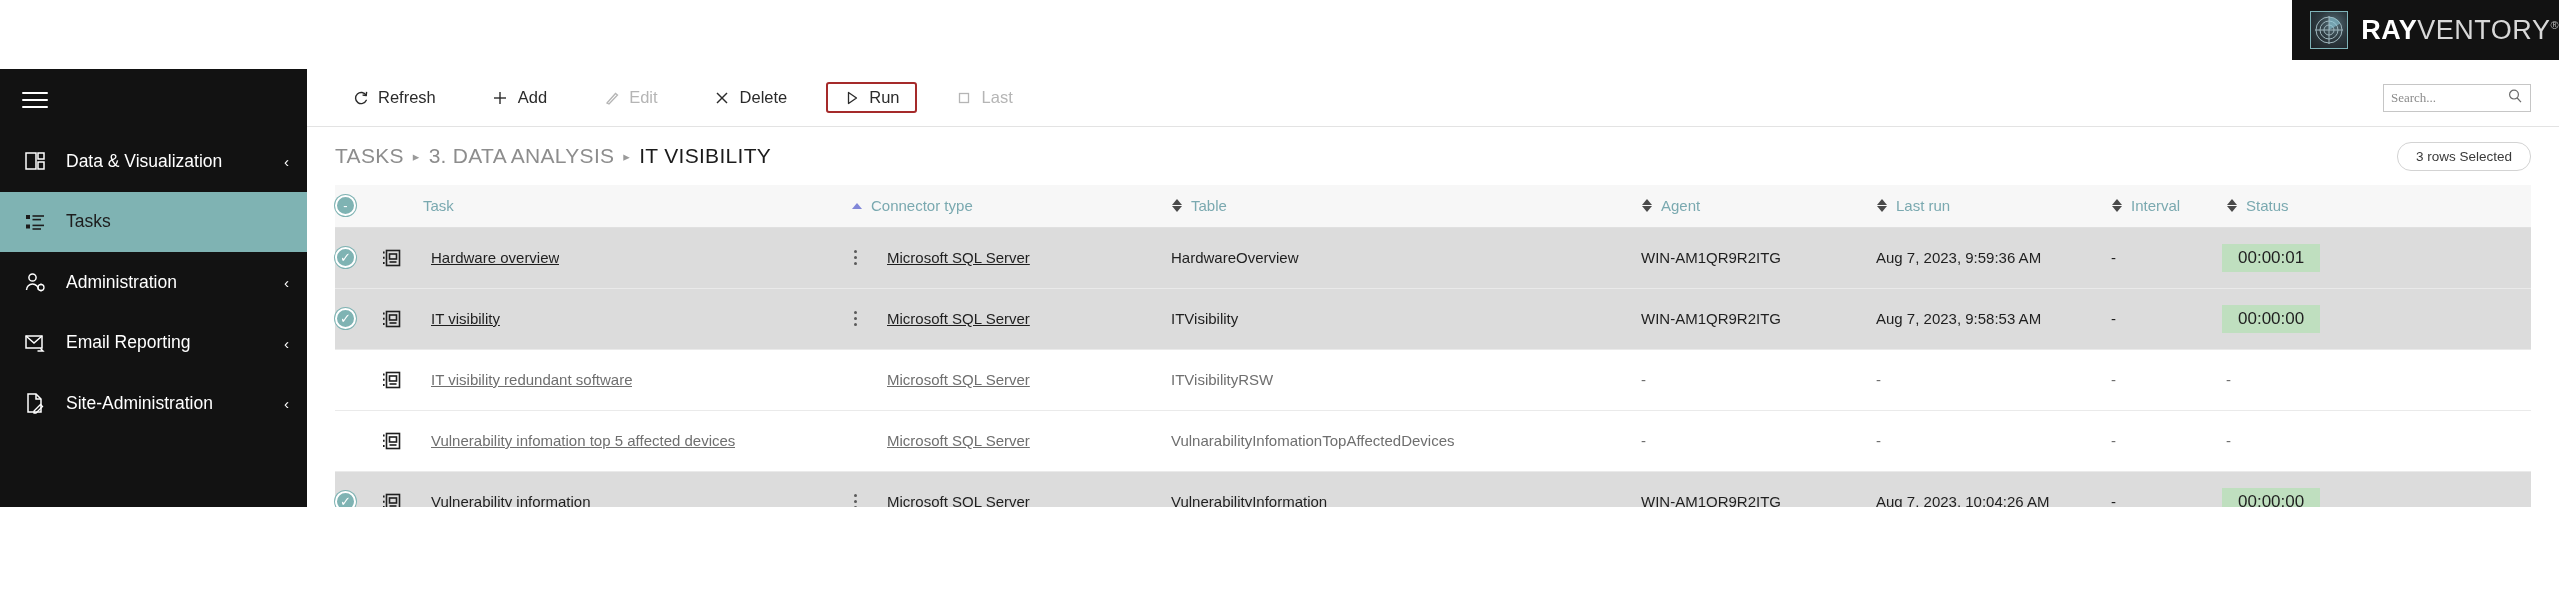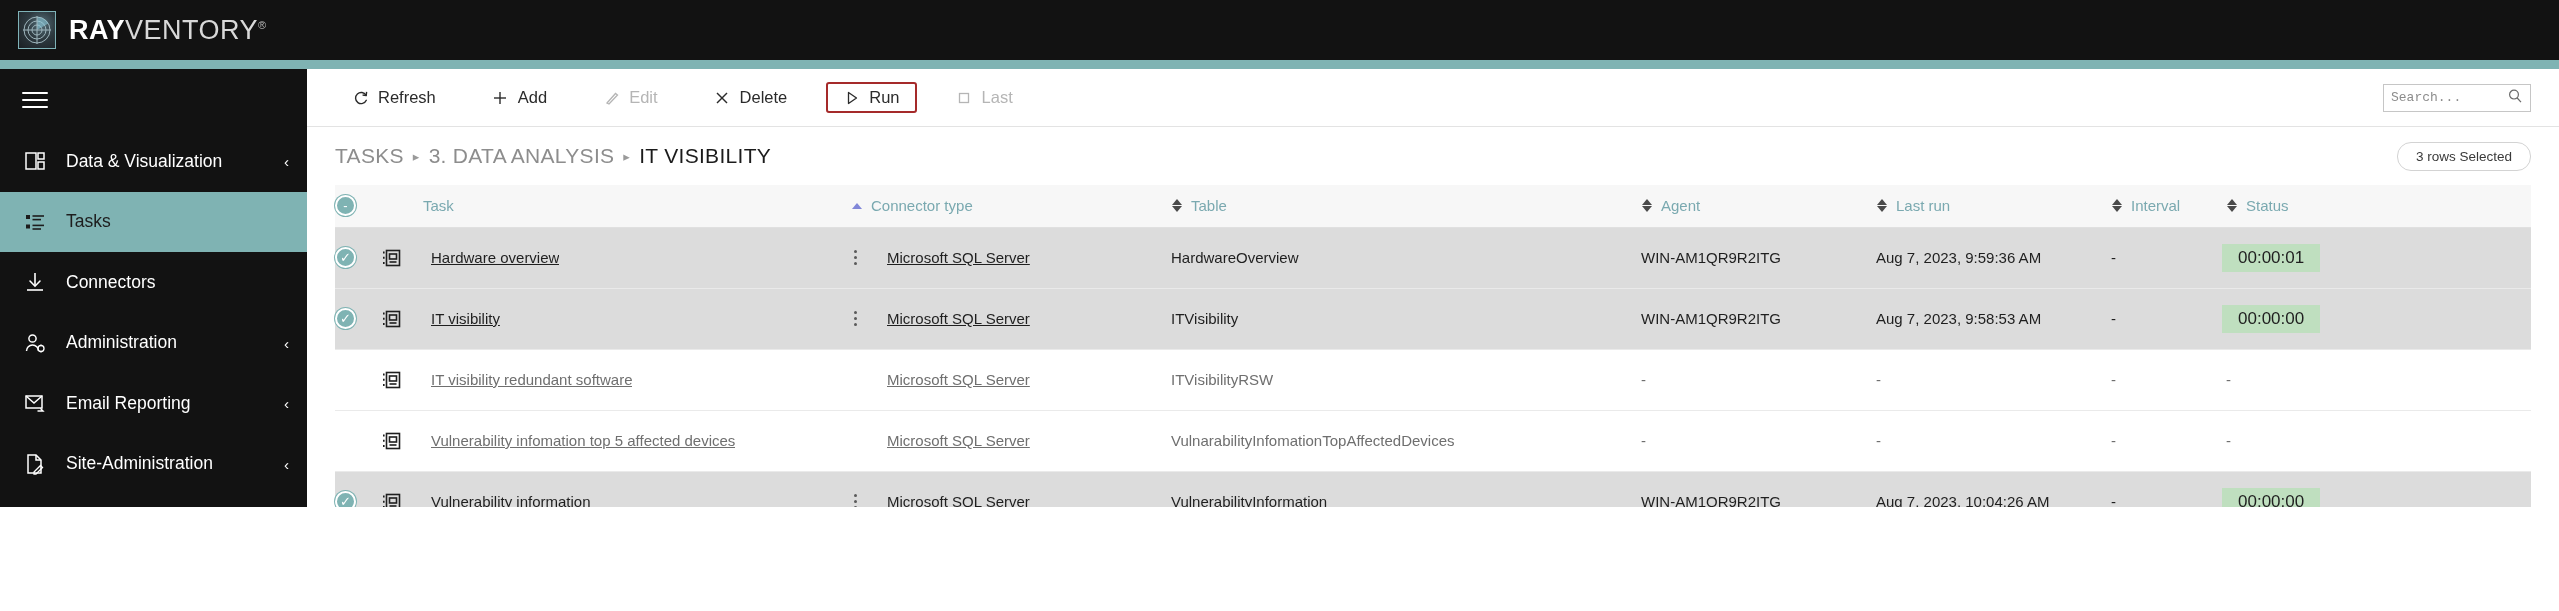--- a/index.html
+++ b/index.html
@@ -2,21 +2,21 @@
 <html><head>
 <meta charset="utf-8">
 <style>
   * { box-sizing: border-box; margin: 0; padding: 0; }
   html, body {
     width: 2559px; height: 611px;
     background: #ffffff;
     font-family: "Liberation Sans", sans-serif;
     overflow: hidden;
   }
-  .app { position: relative; width: 2559px; height: 507px; display: flex; flex-direction: column; }
+  .app { position: relative; width: 2559px; height: 507px; display: flex; flex-direction: column; align-items: flex-end; }
 
   
   .topbar {
     height: 60px; background: #121212; flex: 0 0 60px;
     display: flex; align-items: center; justify-content: space-between;
     position: relative; z-index: 5;
   }
   .brand { display: flex; align-items: center; padding-left: 18px; gap: 13px; }
   .brand-logo {
     width: 38px; height: 38px;
@@ -89,21 +89,21 @@
   .tbtn .tico { width: 17px; height: 17px; display: flex; align-items: center; justify-content: center; }
   .tbtn.disabled { color: #b5b5b5; cursor: default; }
   .tbtn.highlight { border-color: #a52a2a; border-width: 2px; padding: 5px 15px; }
 
   .searchbox {
     width: 148px; height: 28px; border: 1px solid #c6c6c6; background: #ffffff;
     display: flex; align-items: center; padding: 0 7px; gap: 4px;
   }
   .searchbox input {
     border: none; outline: none; flex: 1 1 auto; font-size: 13px;
-    font-family: Liberation Mono, monospace; color: #555; min-width: 0; background: transparent;
+    font-family: Liberation Serif, serif; color: #555; min-width: 0; background: transparent;
   }
   .searchbox input::placeholder { color: #8c8c8c; }
 
   .crumbrow {
     height: 58px; flex: 0 0 58px; display: flex; align-items: center; justify-content: space-between;
     padding: 0 28px 0 28px; background: #ffffff;
   }
   .crumb { display: flex; align-items: center; gap: 9px; font-size: 21px; letter-spacing: .3px; }
   .crumb .c-dim { color: #8d8d8d; }
   .crumb .c-cur { color: #1b1b1b; }
@@ -216,30 +216,20 @@
               <line x1="9.5" y1="6" x2="21" y2="6" stroke="#1d1d1d" stroke-width="1.6"></line>
               <line x1="9.5" y1="9.6" x2="18" y2="9.6" stroke="#1d1d1d" stroke-width="1.6"></line>
               <line x1="9.5" y1="15.4" x2="21" y2="15.4" stroke="#1d1d1d" stroke-width="1.6"></line>
               <line x1="9.5" y1="19" x2="18" y2="19" stroke="#1d1d1d" stroke-width="1.6"></line>
             </svg>
         </span>
         <span class="nlabel">Tasks</span>
       </div>
 
 
-      <div class="navitem">
-        <span class="nicon">
-          <svg width="24" height="24" viewBox="0 0 24 24">
-              <line x1="12" y1="3" x2="12" y2="15.5" stroke="#fff" stroke-width="1.6"></line>
-              <path d="M7 11 L12 16.2 L17 11" fill="none" stroke="#fff" stroke-width="1.6" stroke-linecap="round"></path>
-              <line x1="4" y1="20" x2="20" y2="20" stroke="#fff" stroke-width="1.6"></line>
-            </svg>
-        </span>
-        <span class="nlabel">Connectors</span>
-      </div>
 
       <div class="navitem">
         <span class="nicon">
           <svg width="24" height="24" viewBox="0 0 24 24">
               <circle cx="9.5" cy="7.5" r="3.6" fill="none" stroke="#fff" stroke-width="1.5"></circle>
               <path d="M3.5 20 a6 6 0 0 1 12 0" fill="none" stroke="#fff" stroke-width="1.5"></path>
               <circle cx="18" cy="17.5" r="3" fill="none" stroke="#fff" stroke-width="1.3"></circle>
               <line x1="18" y1="13.4" x2="18" y2="15" stroke="#fff" stroke-width="1.2"></line>
               <line x1="18" y1="20" x2="18" y2="21.6" stroke="#fff" stroke-width="1.2"></line>
             </svg>

